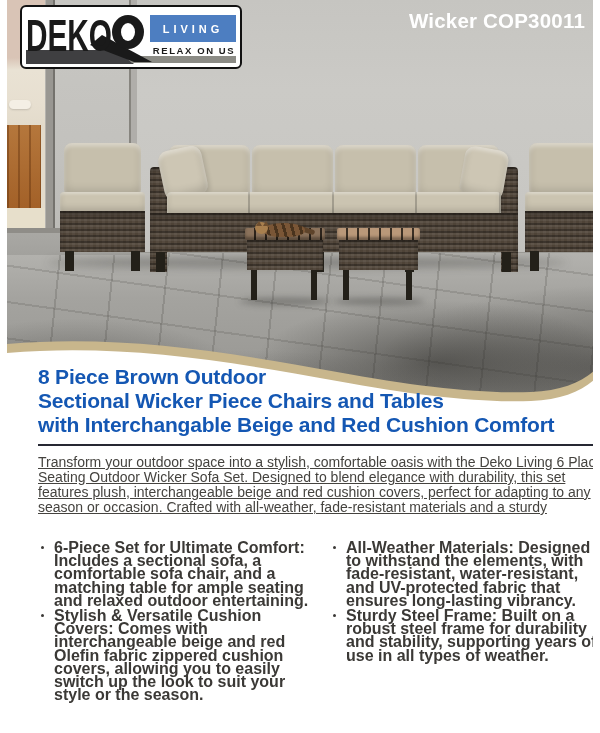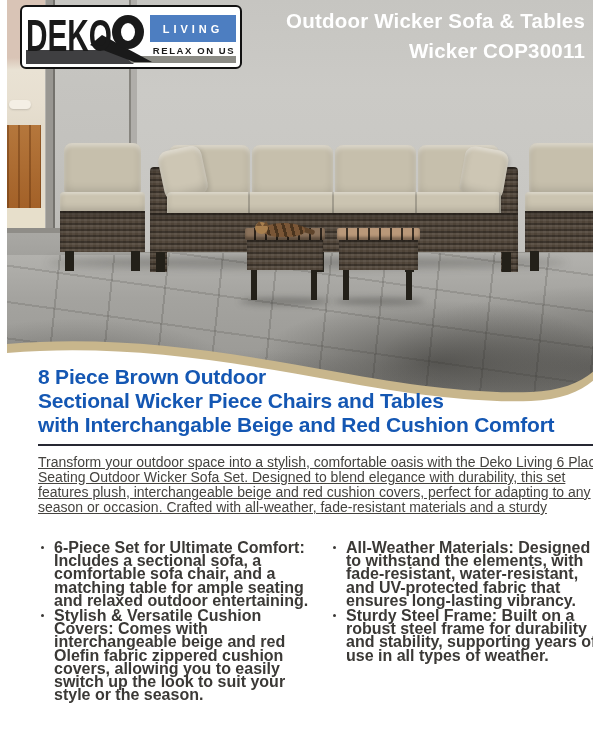--- a/index.html
+++ b/index.html
@@ -223,21 +223,20 @@
     <polygon points="82,30 132,57 114,57 70,40" fill="#1a1a1a"></polygon>
     <text x="6" y="46" font-family="Liberation Sans, sans-serif" font-weight="bold" font-size="44" textLength="86" lengthAdjust="spacingAndGlyphs" fill="#1a1a1a">DEKO</text>
     <ellipse cx="108" cy="27" rx="16" ry="17" fill="#1a1a1a"></ellipse>
     <ellipse cx="108" cy="27" rx="7" ry="9" fill="#ffffff"></ellipse>
     <rect x="130" y="10" width="86" height="27" fill="var(--logo-blue,#4d7ec1)"></rect>
     <text x="173" y="28" text-anchor="middle" font-family="Liberation Sans, sans-serif" font-weight="bold" font-size="11" letter-spacing="4" fill="#ffffff">LIVING</text>
     <text x="174" y="49" text-anchor="middle" font-family="Liberation Sans, sans-serif" font-weight="bold" font-size="9.5" letter-spacing="1.6" fill="#1a1a1a">RELAX ON US</text>
   </svg>
 
   <div class="header-title">
-    <div>Outdoor Wicker Sofa &amp; Tables</div>
     <div>Wicker COP30011</div>
   </div>
 
   <div class="content">
     <h1 class="prod-title">
       <span style="display:block">8 Piece Brown Outdoor</span>
       <span style="display:block">Sectional Wicker Piece Chairs and Tables</span>
       <span style="display:block">with Interchangable Beige and Red Cushion Comfort</span>
     </h1>
     <hr class="title-rule">

